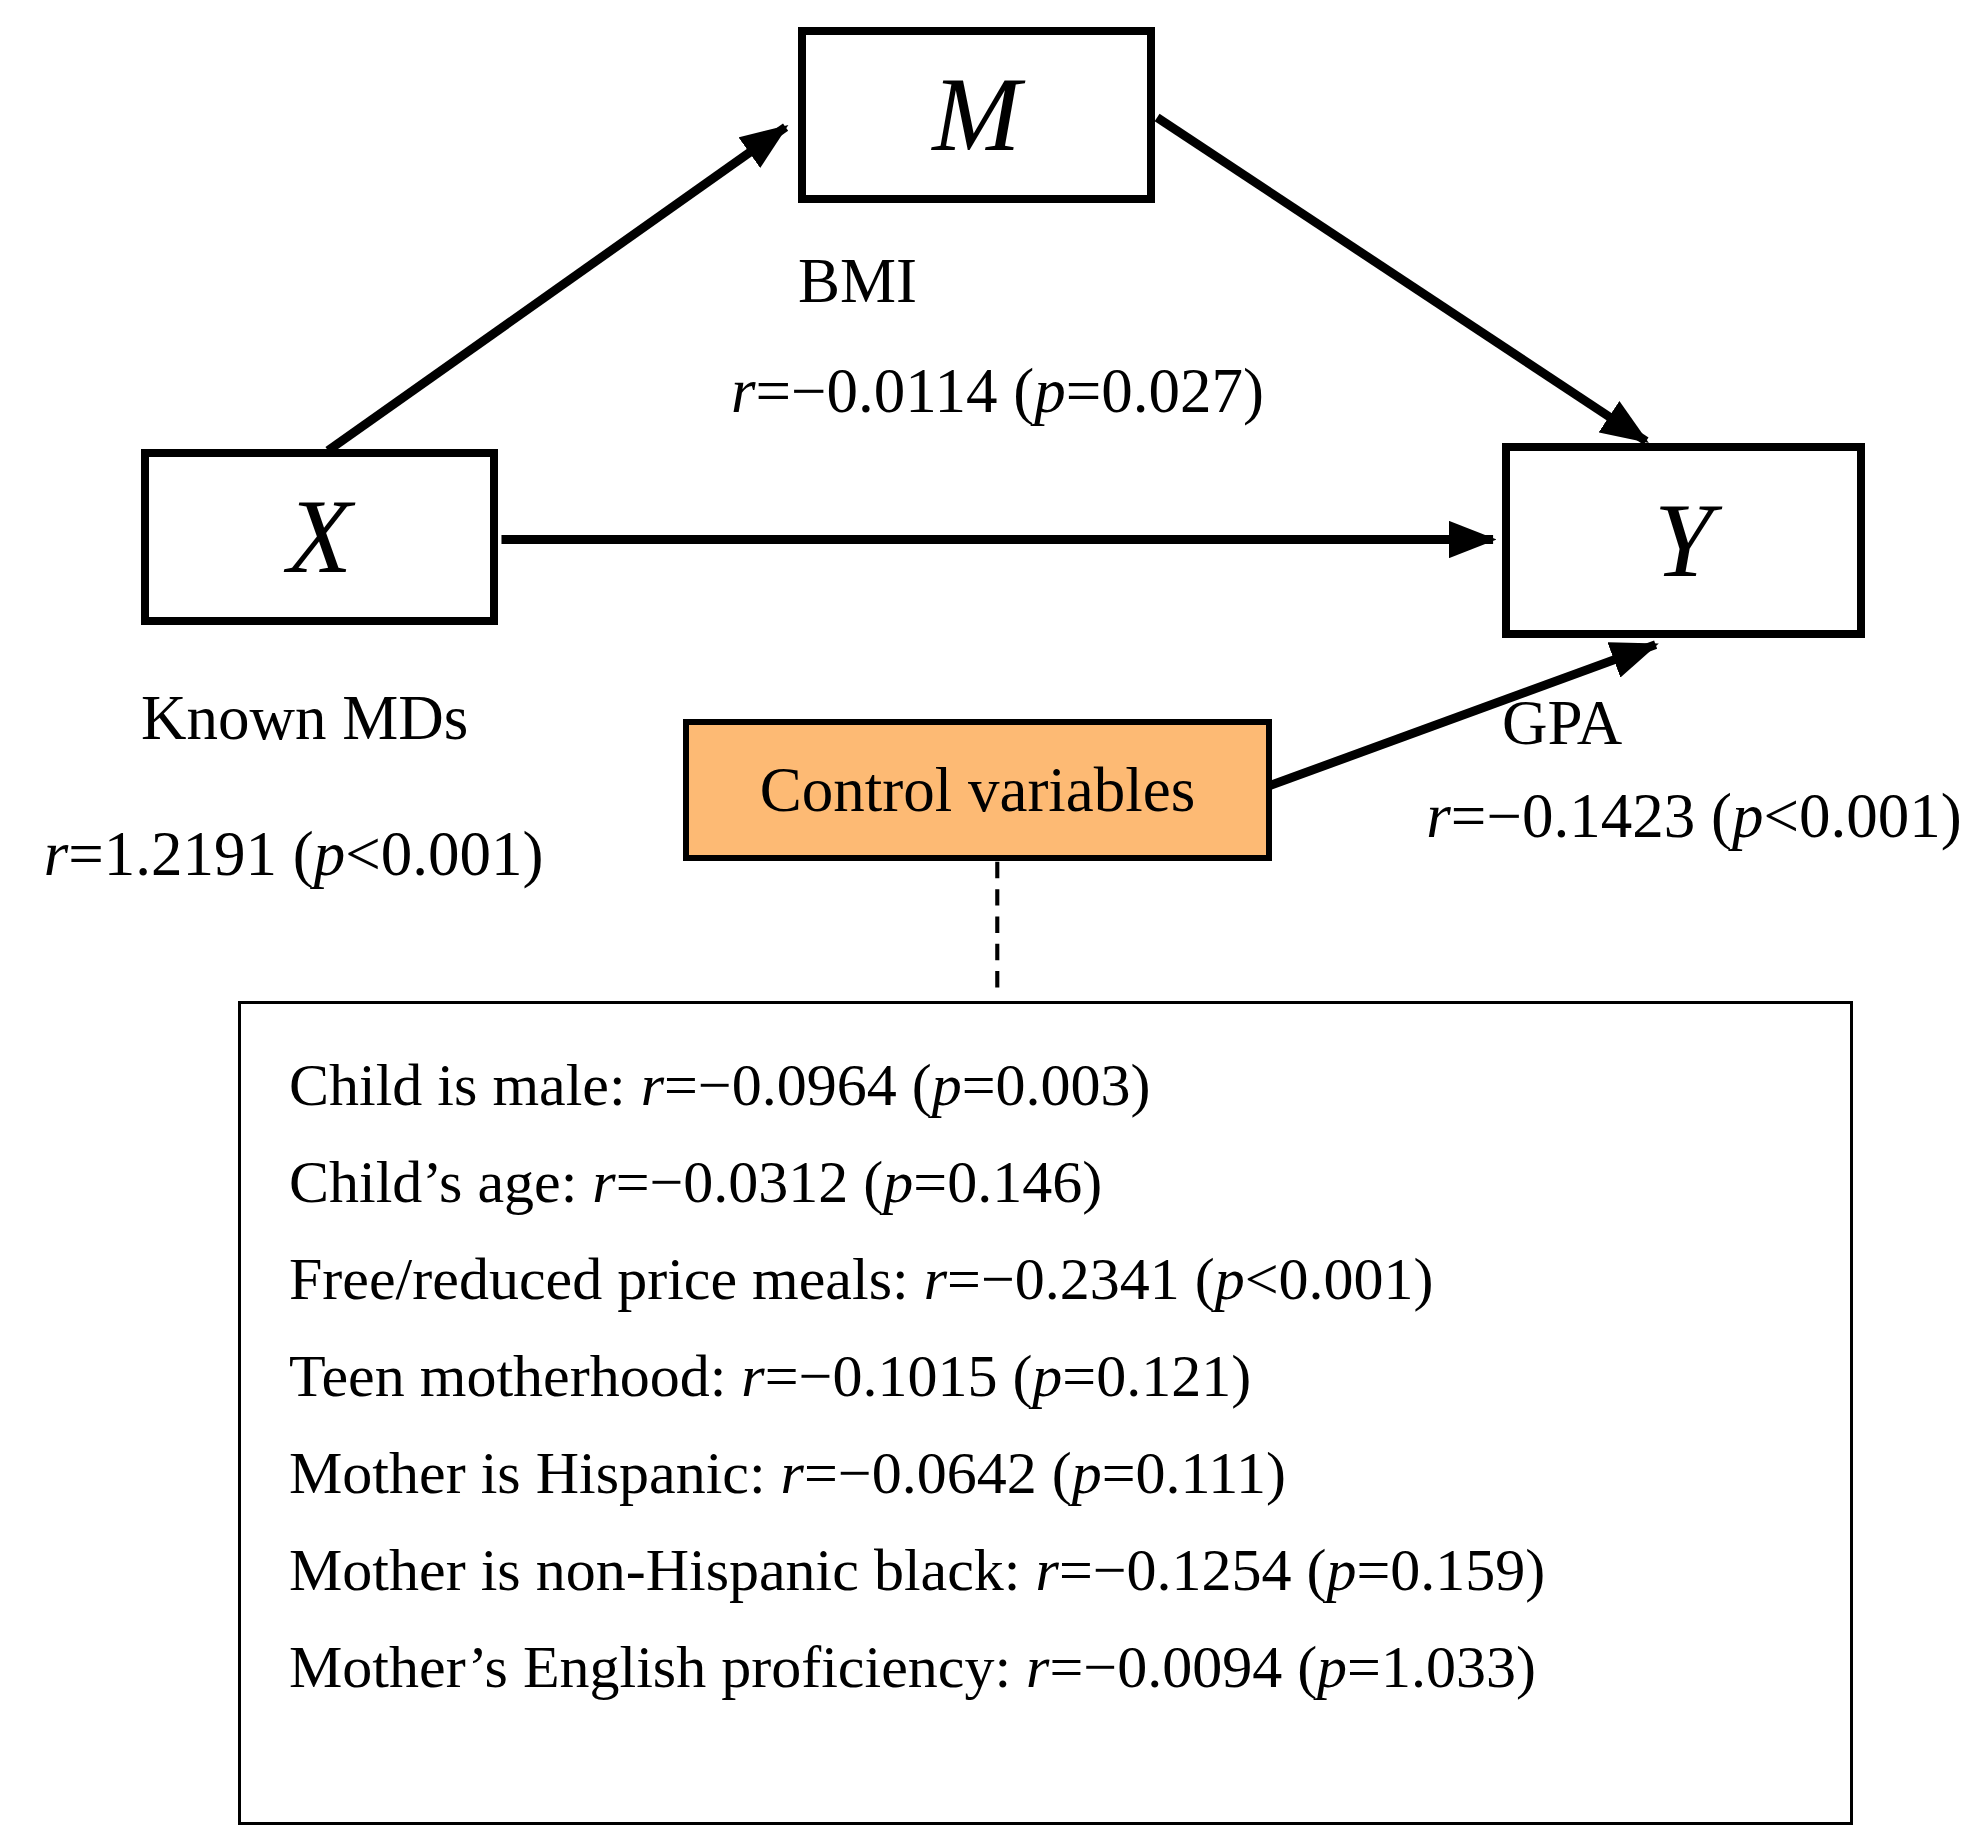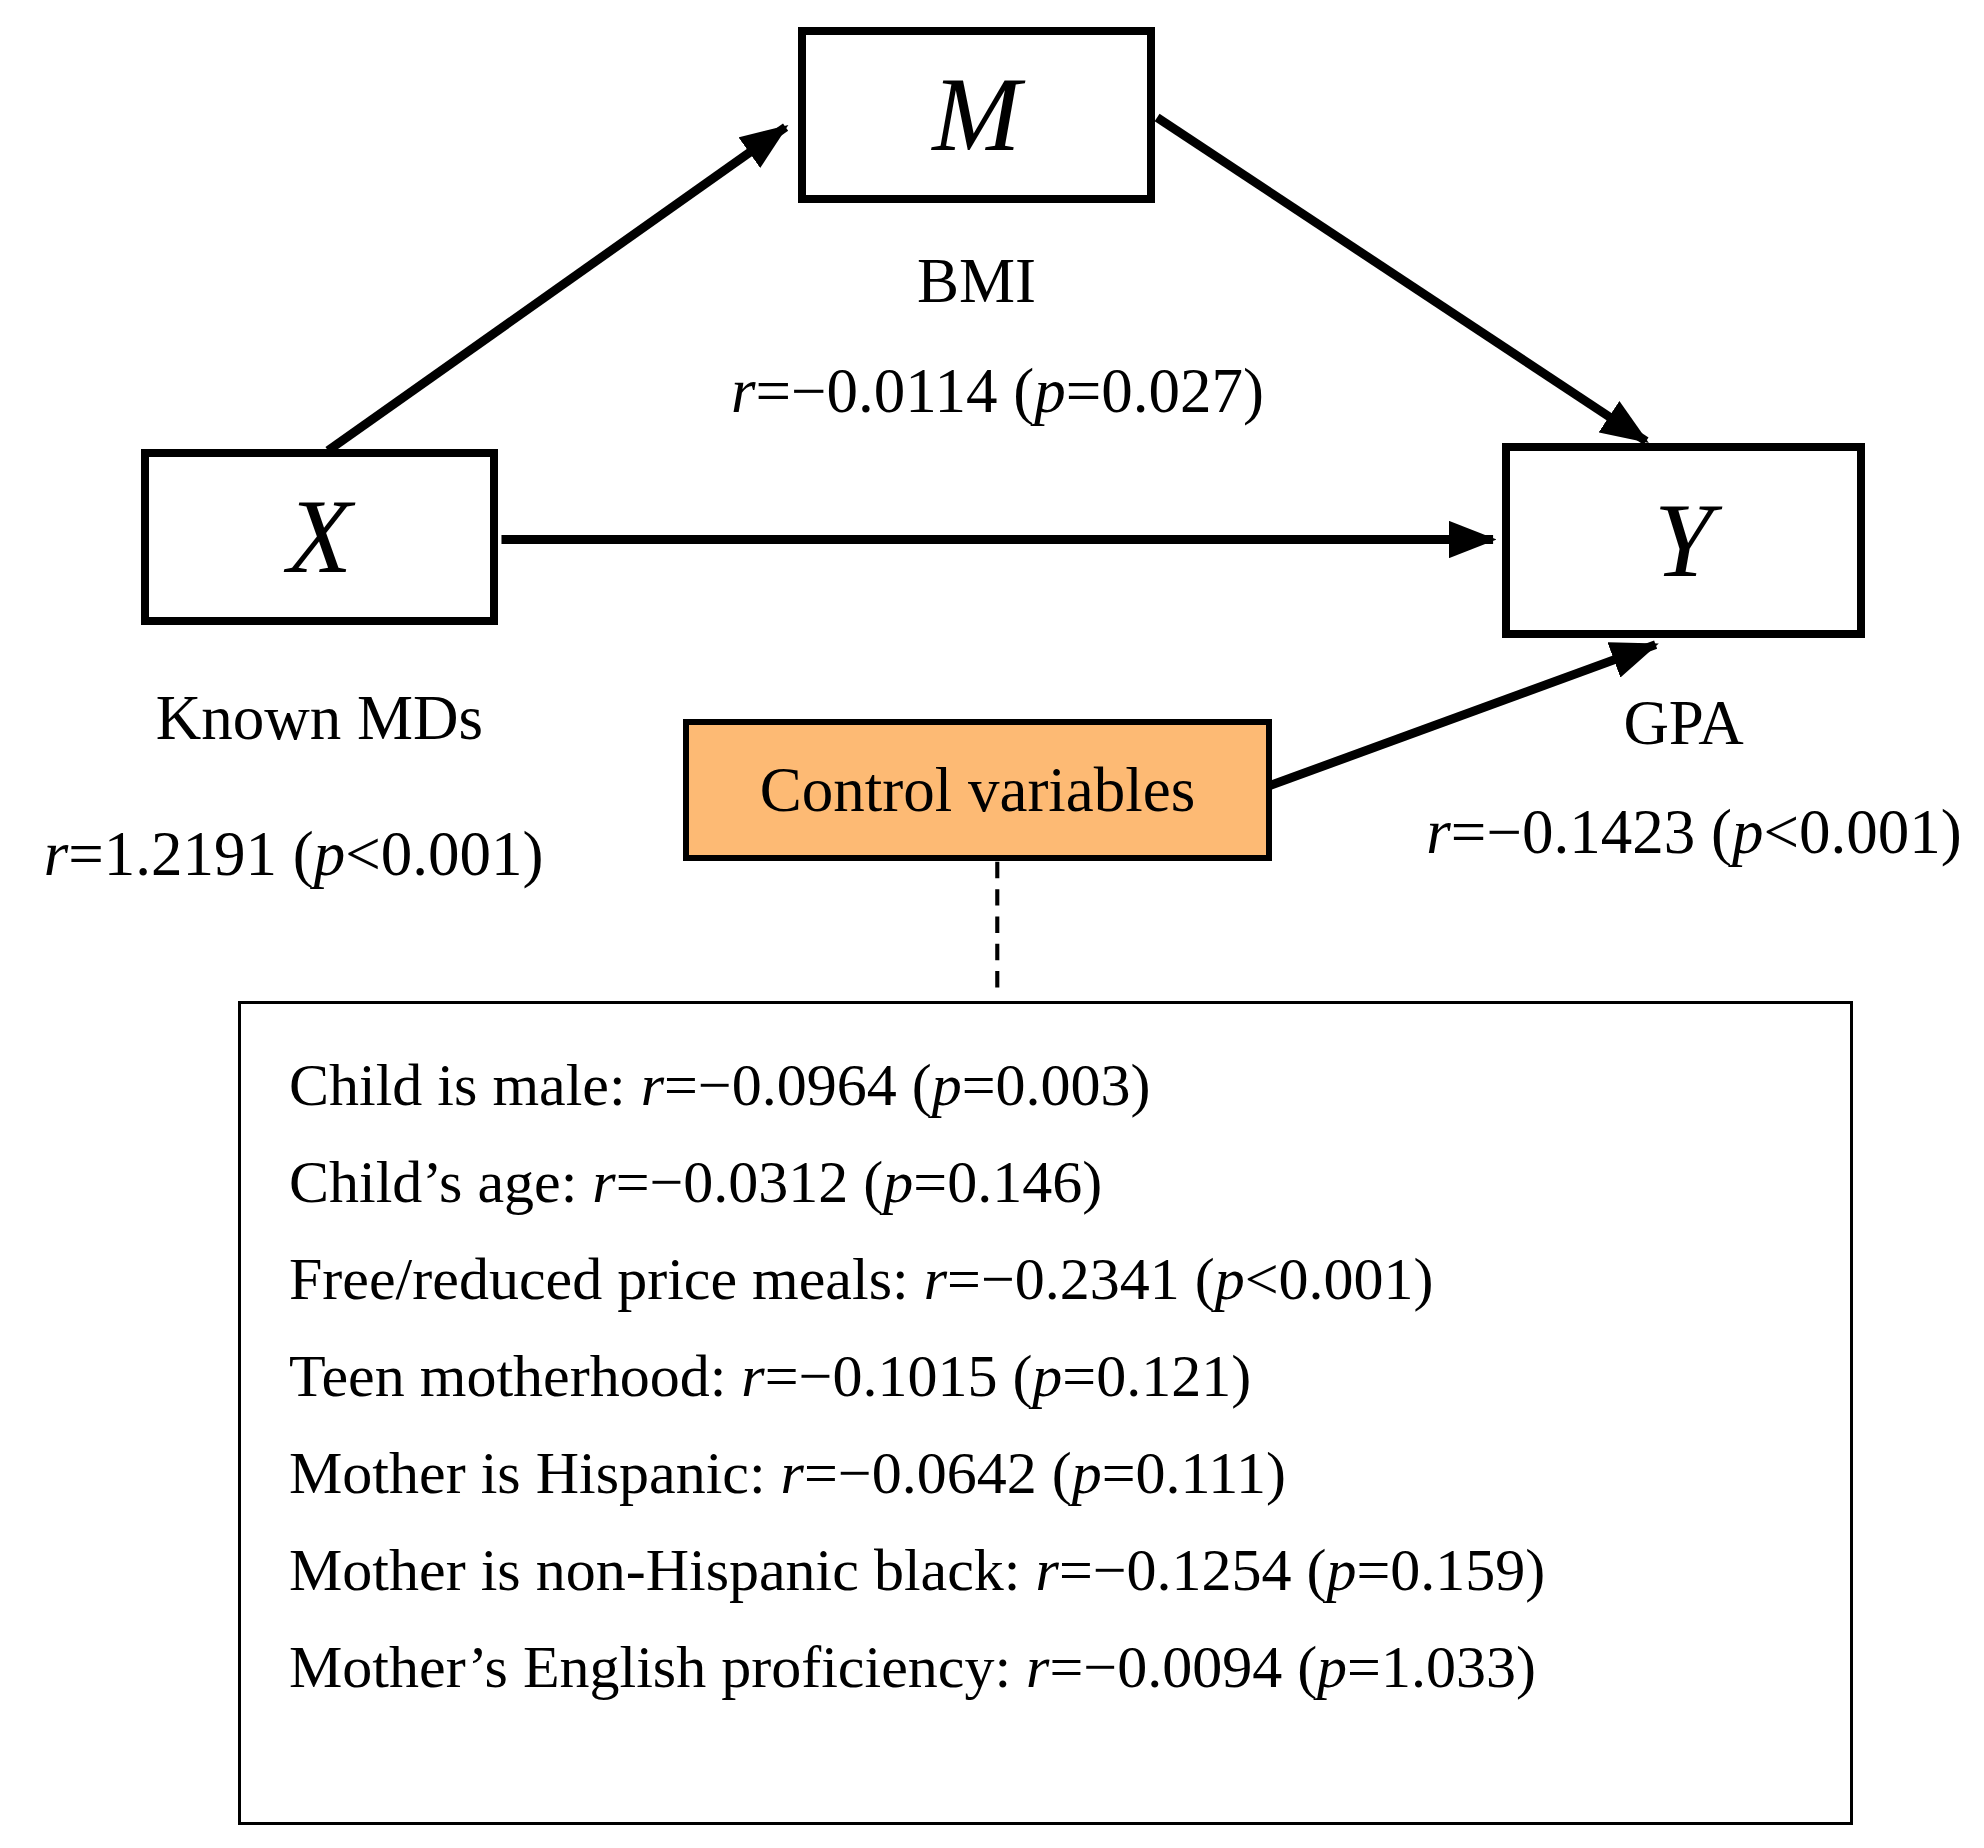--- a/index.html
+++ b/index.html
@@ -34,37 +34,36 @@
     position:absolute;
     left:683px;top:719px;width:589px;height:142px;
     background:#fdba74;
     border:6.1px solid #000;
     box-sizing:border-box;
     display:flex;align-items:center;justify-content:center;
     font-size:63px;
   }
   .sublabel{
     position:absolute;
-    text-align:center;
     font-size:63px;
     line-height:1.1;
   }
   #bmi-label{left:798px;top:247px;width:357px;}
   #knownmds-label{left:141px;top:684px;width:357px;}
   #gpa-label{left:1502px;top:689px;width:363px;}
   .stat{
     position:absolute;
     text-align:center;
     font-size:63px;
     line-height:1.1;
     white-space:nowrap;
   }
   #m-stat{left:697px;top:357px;width:601px;}
   #x-stat{left:13.7px;top:820px;width:560px;}
-  #y-stat{left:1414px;top:782px;width:560px;margin-top:16px;}
+  #y-stat{left:1414px;top:782px;width:560px;}
   .sym{font-style:italic;}
   #list-box{
     position:absolute;
     left:238px;top:1001px;width:1615px;height:824px;
     border:3.4px solid #000;
     box-sizing:border-box;
     background:#fff;
     padding:33px 27px 12px 48px;
   }
   .row{

